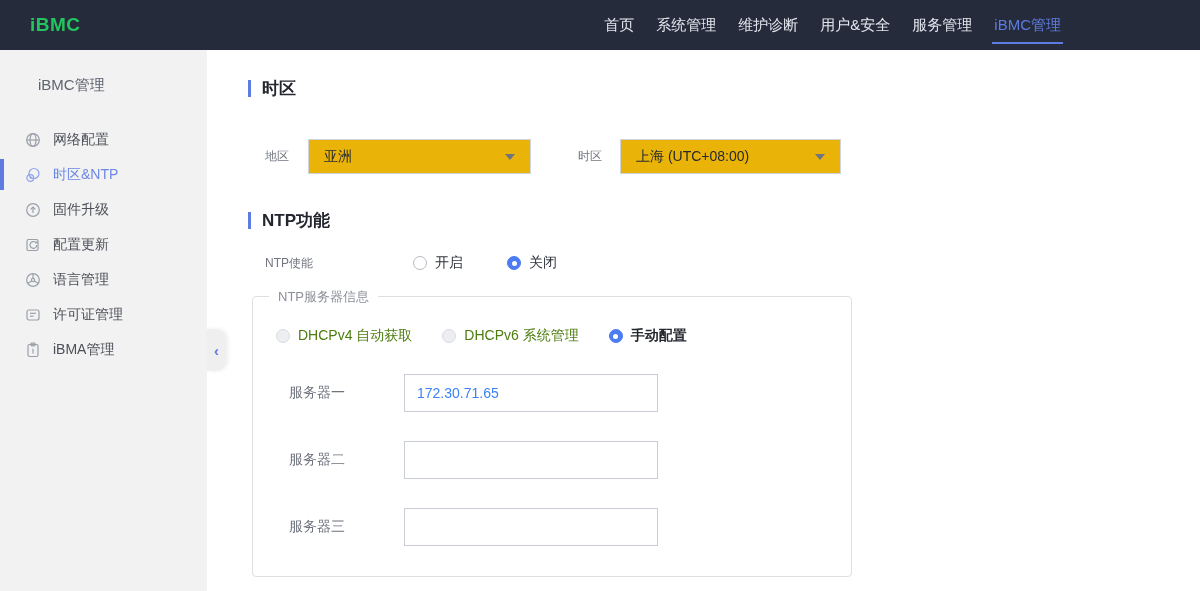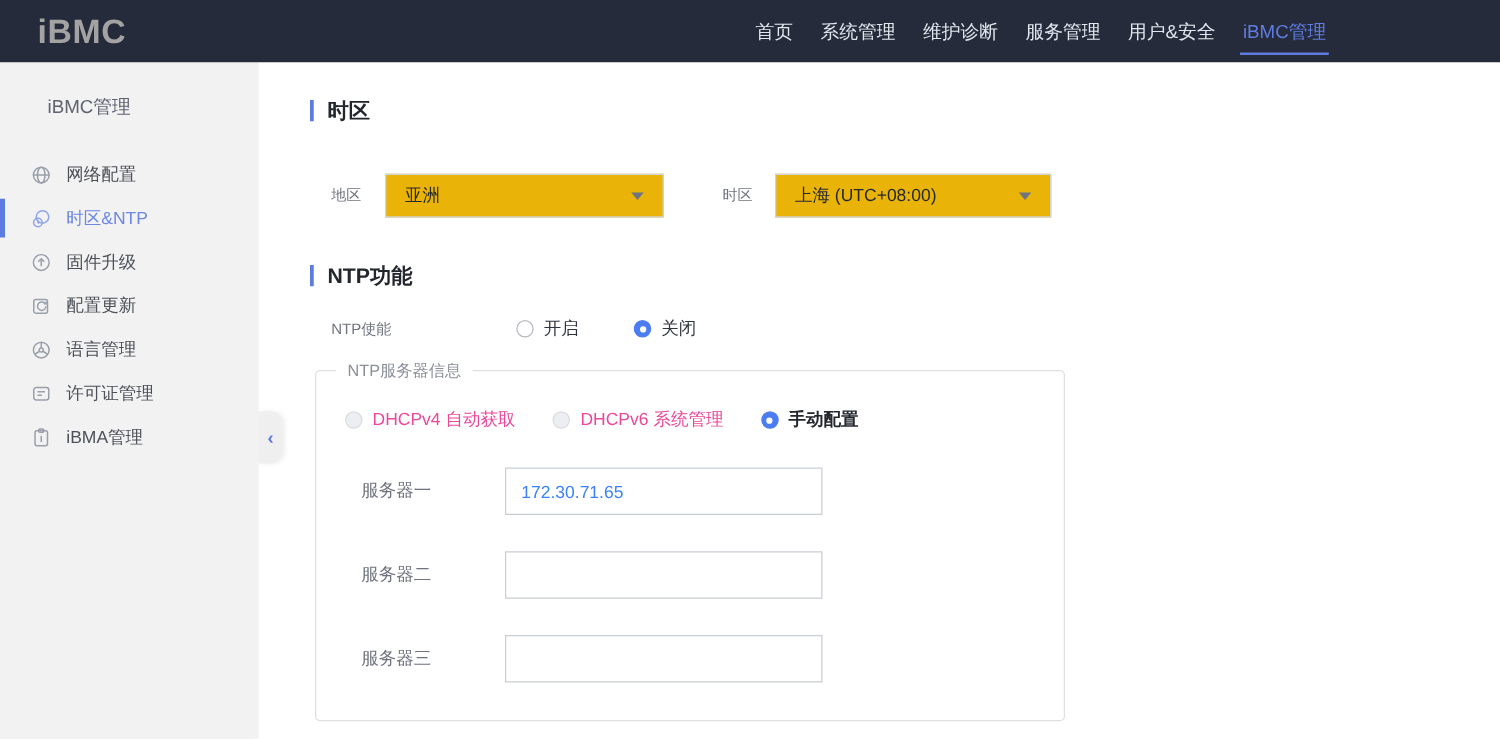--- a/index.html
+++ b/index.html
@@ -1,21 +1,21 @@
 <!DOCTYPE html>
 <html><head>
 <meta charset="utf-8">
 <style>
   * { margin:0; padding:0; box-sizing:border-box; }
   html,body { width:1200px; height:591px; overflow:hidden; background:#fff;
               font-family:"Liberation Sans","DejaVu Sans",sans-serif; }
 
   
   .topbar { height:50px; background:#252b3a; display:flex; align-items:center; }
-  .logo { color:#a3a3a3; font-size:27px; font-weight:bold; margin-left:30px; letter-spacing:.5px; }
+  .logo { color:#22c55e; font-size:19px; font-weight:bold; margin-left:30px; letter-spacing:.5px; }
   .topnav { margin-left:auto; display:flex; height:100%; padding-right:128px; }
   .nav-item { display:flex; align-items:center; height:100%; padding:0 11px;
               color:#e2e6ee; font-size:15px; position:relative; cursor:pointer; white-space:nowrap; }
   .nav-item.active { color:#5e7ce0; }
   .nav-item.active::after { content:""; position:absolute; left:9px; right:9px; bottom:6px;
               height:2px; background:#5e7ce0; }
 
   
   .page { display:flex; height:541px; }
 
@@ -59,21 +59,21 @@
   .enable-row .fld-label { width:148px; }
   .radio-opt { display:flex; align-items:center; cursor:pointer; }
   .radio { width:14px; height:14px; border-radius:50%; border:1px solid #b6bac2;
            background:#fff; margin-right:8px; flex:none; display:flex;
            align-items:center; justify-content:center; }
   .radio.selected { background:#4b7cf2; border-color:#4b7cf2; }
   .radio.selected::after { content:""; width:5px; height:5px; border-radius:50%; background:#fff; }
   .radio.disabled { background:#eceef1; border-color:#d9dce1; }
   .opt-label { font-size:14px; color:#30343c; }
   .opt-label.on { margin-right:44px; }
-  .opt-label.dis { color:#ec4899; }
+  .opt-label.dis { color:#4d7c0f; }
   .opt-label.sel { color:#24272e; font-weight:bold; }
 
   .fieldset { position:relative; margin:23px 0 0 4px; width:600px; height:281px;
               border:1px solid #dedfe3; border-radius:4px; padding:30px 16px 0 23px; }
   .legend { position:absolute; top:-9px; left:16px; background:#fff; padding:0 9px;
             font-size:13px; color:#8b8f99; }
   .mode-row { display:flex; align-items:center; gap:30px; }
   .mode-row .radio-opt { gap:0; }
   .server-row { display:flex; align-items:center; margin-top:29px; }
   .server-row:first-of-type { margin-top:32px; }
@@ -84,22 +84,22 @@
 </style>
 </head>
 <body>
 
 <div class="topbar">
   <div class="logo">iBMC</div>
   <div class="topnav">
     <div class="nav-item">首页</div>
     <div class="nav-item">系统管理</div>
     <div class="nav-item">维护诊断</div>
+    <div class="nav-item">用户&amp;安全</div>
     <div class="nav-item">服务管理</div>
-    <div class="nav-item">用户&amp;安全</div>
     <div class="nav-item active">iBMC管理</div>
   </div>
 </div>
 
 <div class="page">
 
   <div class="sidebar">
     <div class="sidebar-title">iBMC管理</div>
     <div class="side-list">
 

